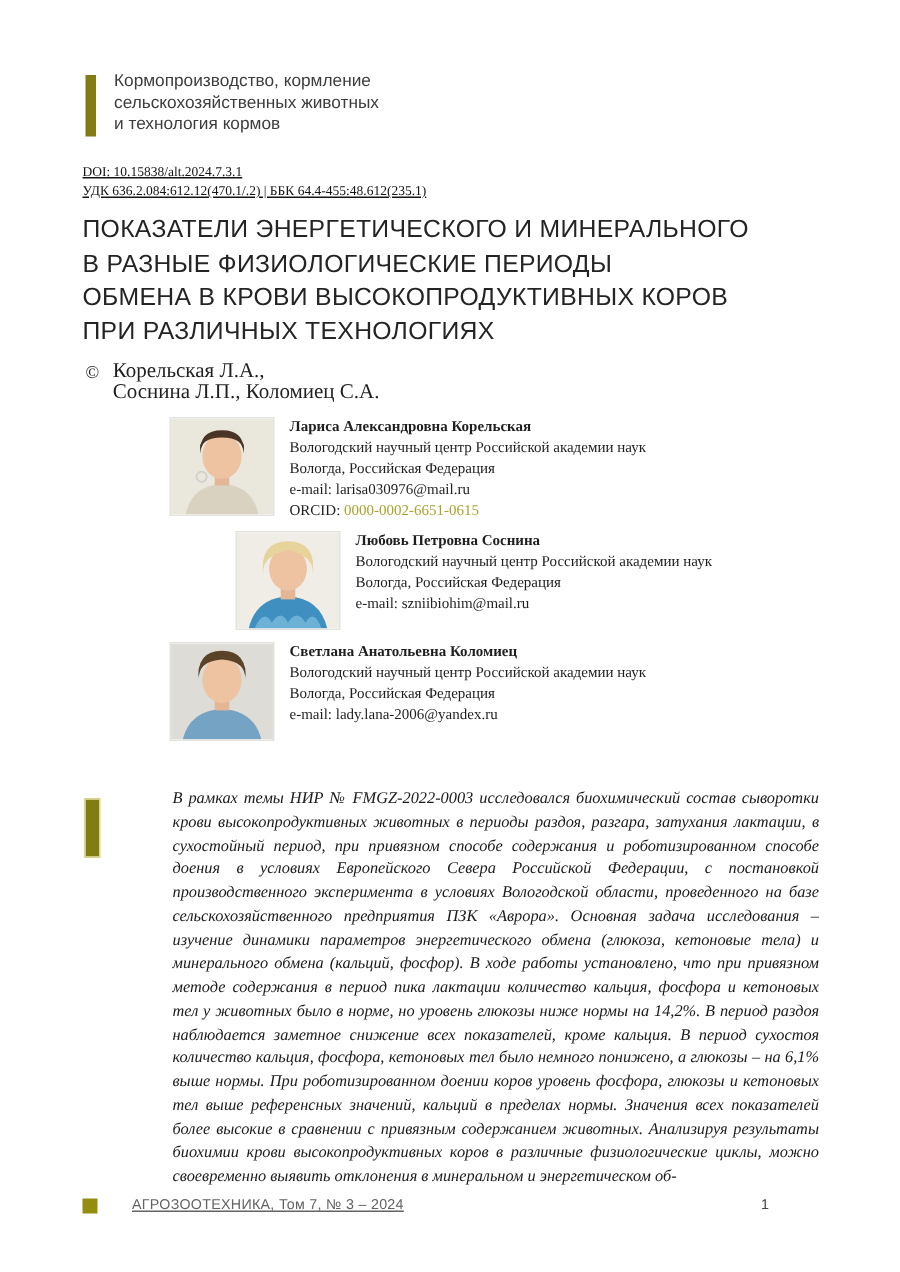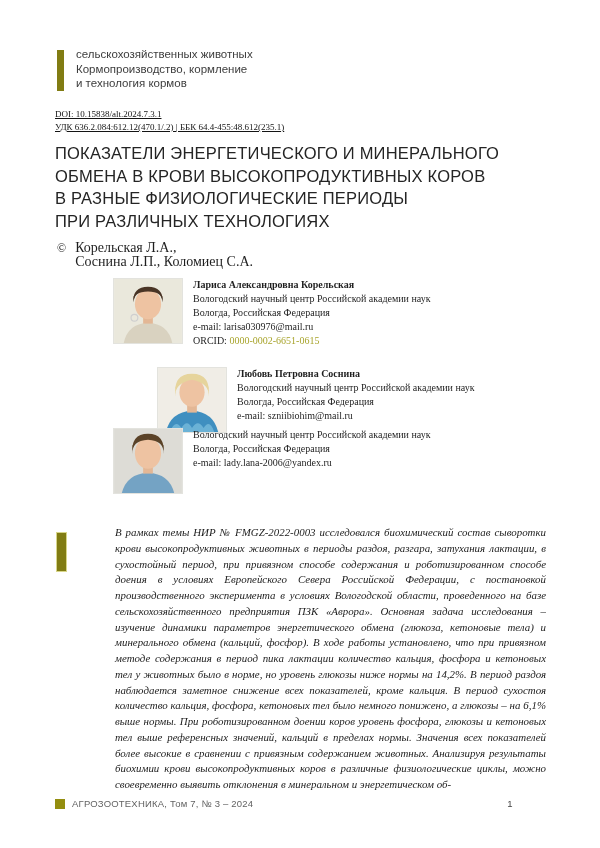--- a/index.html
+++ b/index.html
@@ -61,51 +61,51 @@
     position:absolute;left:115px;top:525px;width:431px;margin:0;
     font-style:italic;font-size:10.9px;line-height:15.75px;
     text-align:justify;color:#1b1b1b;
   }
   
   .footer-square{
     position:absolute;left:55px;top:799px;width:10px;height:10px;
     background:#948e10;
   }
   .footer-journal{
-    position:absolute;left:72px;top:798px;
+    position:absolute;left:88px;top:798px;
     font-family:"Liberation Sans", sans-serif;
-    font-size:9.5px;color:#636363;letter-spacing:.2px;
+    font-size:9.5px;color:#636363;letter-spacing:.2px;text-decoration:underline;
   }
   .footer-page{
     position:absolute;left:500px;top:798px;width:20px;text-align:center;
     font-family:"Liberation Sans", sans-serif;
     font-size:9.5px;color:#444;
   }
 </style>
 </head>
 <body>
 
 <div class="page">
 
   <div class="cat-bar"></div>
   <div class="cat-text">
+    <div>Кормопроизводство, кормление</div>
     <div>сельскохозяйственных животных</div>
-    <div>Кормопроизводство, кормление</div>
     <div>и технология кормов</div>
   </div>
 
   <div class="meta">
     <div>DOI: 10.15838/alt.2024.7.3.1</div>
     <div>УДК 636.2.084:612.12(470.1/.2)  |  ББК 64.4-455:48.612(235.1)</div>
   </div>
 
   <h1 class="title">
     <div>ПОКАЗАТЕЛИ ЭНЕРГЕТИЧЕСКОГО И МИНЕРАЛЬНОГО</div>
+    <div>В РАЗНЫЕ ФИЗИОЛОГИЧЕСКИЕ ПЕРИОДЫ</div>
     <div>ОБМЕНА В КРОВИ ВЫСОКОПРОДУКТИВНЫХ КОРОВ</div>
-    <div>В РАЗНЫЕ ФИЗИОЛОГИЧЕСКИЕ ПЕРИОДЫ</div>
     <div>ПРИ РАЗЛИЧНЫХ ТЕХНОЛОГИЯХ</div>
   </h1>
 
   <div class="copyright">
     <span class="copy-symbol">©</span>
     <div class="copy-lines">
       <div>Корельская Л.А.,</div>
       <div>Соснина Л.П., Коломиец С.А.</div>
     </div>
   </div>
@@ -124,21 +124,21 @@
     </div>
     <div class="author-info">
       <div class="author-name">Лариса Александровна Корельская</div>
       <div>Вологодский научный центр Российской академии наук</div>
       <div>Вологда, Российская Федерация</div>
       <div>e-mail: larisa030976@mail.ru</div>
       <div><span>ORCID: </span><span class="orcid-num">0000-0002-6651-0615</span></div>
     </div>
   </div>
 
-  <div class="author-row" style="top:367px;padding-left:44px;">
+  <div class="author-row" style="top:354px;padding-left:44px;">
     <div class="photo">
       <svg viewBox="0 0 70 66">
         <rect width="70" height="66" fill="#f0ede6"></rect>
         <path d="M8 66 Q13 45 35 44 Q57 45 62 66 Z" fill="#3f8fc0"></path>
         <path d="M12 66 Q18 52 24 62 Q30 52 35 62 Q41 52 47 62 Q53 52 58 66 Z" fill="#7fc0e0" opacity=".7"></path>
         <rect x="30" y="35" width="10" height="11" fill="#e3b795"></rect>
         <ellipse cx="35" cy="25" rx="13" ry="15" fill="#eec3a2"></ellipse>
         <path d="M18 30 Q15 6 35 6 Q55 6 52 30 Q54 16 35 12 Q16 16 18 30 Z" fill="#e6d49c"></path>
         <path d="M18 30 Q16 10 35 8 Q54 10 52 30 L52 20 Q48 9 35 9 Q22 9 18 20 Z" fill="#e6d49c"></path>
       </svg>
@@ -156,20 +156,21 @@
       <svg viewBox="0 0 70 66">
         <rect width="70" height="66" fill="#dddcd6"></rect>
         <path d="M8 66 Q13 46 35 45 Q57 46 62 66 Z" fill="#74a3c4"></path>
         <rect x="30" y="36" width="10" height="10" fill="#e3b795"></rect>
         <ellipse cx="35" cy="25" rx="13.5" ry="16" fill="#eec3a2"></ellipse>
         <path d="M19 26 Q17 5 35 5 Q53 5 51 26 Q52 12 35 11 Q18 12 19 26 Z" fill="#5b4328"></path>
         <path d="M19 26 Q18 8 35 7 Q52 8 51 26 L51 17 Q46 8 35 8 Q24 8 19 17 Z" fill="#5b4328"></path>
       </svg>
     </div>
     <div class="author-info">
+      <div class="author-name">Светлана Анатольевна Коломиец</div>
       <div>Вологодский научный центр Российской академии наук</div>
       <div>Вологда, Российская Федерация</div>
       <div>e-mail: lady.lana-2006@yandex.ru</div>
     </div>
   </div>
 
   <div class="abs-bar"></div>
   <p class="abs-text">В рамках темы НИР № FMGZ-2022-0003 исследовался биохимический состав сыворотки крови высокопродуктивных животных в периоды раздоя, разгара, затухания лактации, в сухостойный период, при привязном способе содержания и роботизированном способе доения в условиях Европейского Севера Российской Федерации, с постановкой производственного эксперимента в условиях Вологодской области, проведенного на базе сельскохозяйственного предприятия ПЗК «Аврора». Основная задача исследования – изучение динамики параметров энергетического обмена (глюкоза, кетоновые тела) и минерального обмена (кальций, фосфор). В ходе работы установлено, что при привязном методе содержания в период пика лактации количество кальция, фосфора и кетоновых тел у животных было в норме, но уровень глюкозы ниже нормы на 14,2%. В период раздоя наблюдается заметное снижение всех показателей, кроме кальция. В период сухостоя количество кальция, фосфора, кетоновых тел было немного понижено, а глюкозы – на 6,1% выше нормы. При роботизированном доении коров уровень фосфора, глюкозы и кетоновых тел выше референсных значений, кальций в пределах нормы. Значения всех показателей более высокие в сравнении с привязным содержанием животных. Анализируя результаты биохимии крови высокопродуктивных коров в различные физиологические циклы, можно своевременно выявить отклонения в минеральном и энергетическом об-</p>
 
   <div class="footer-square"></div>

